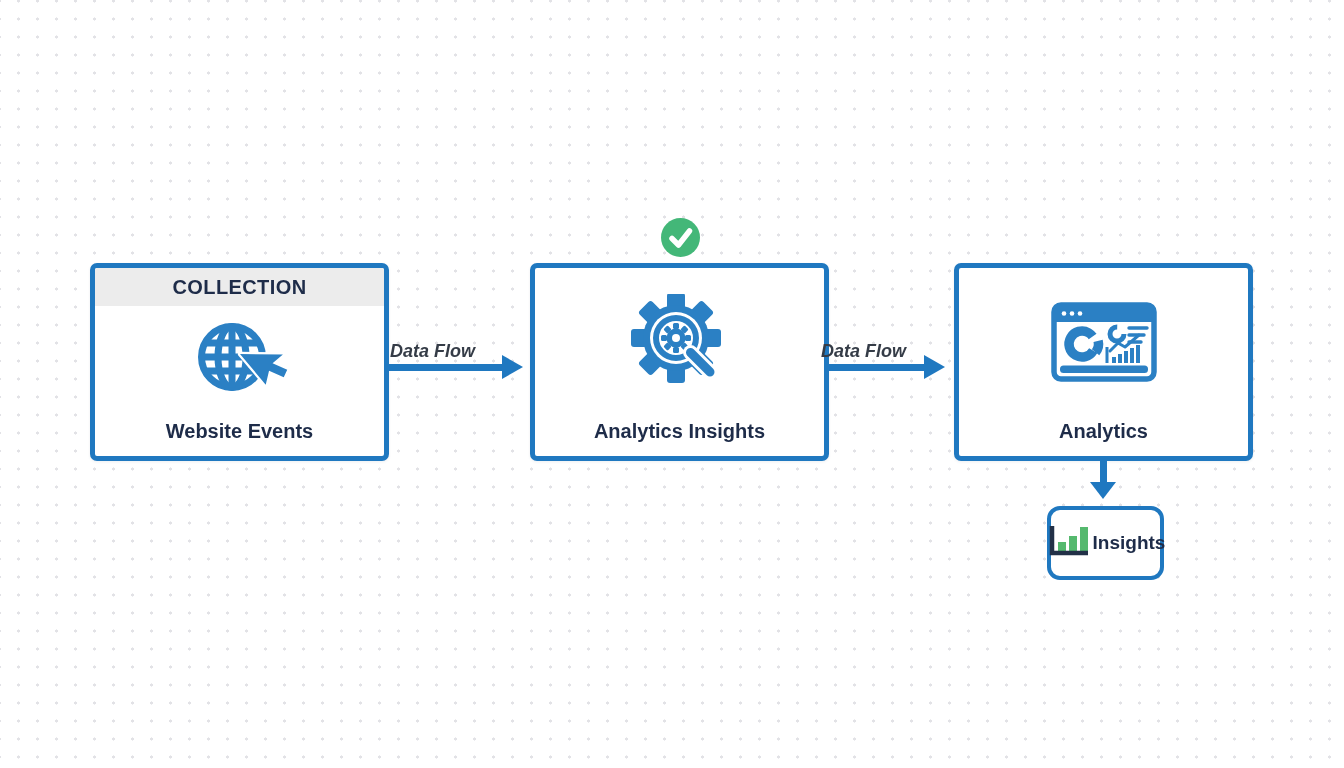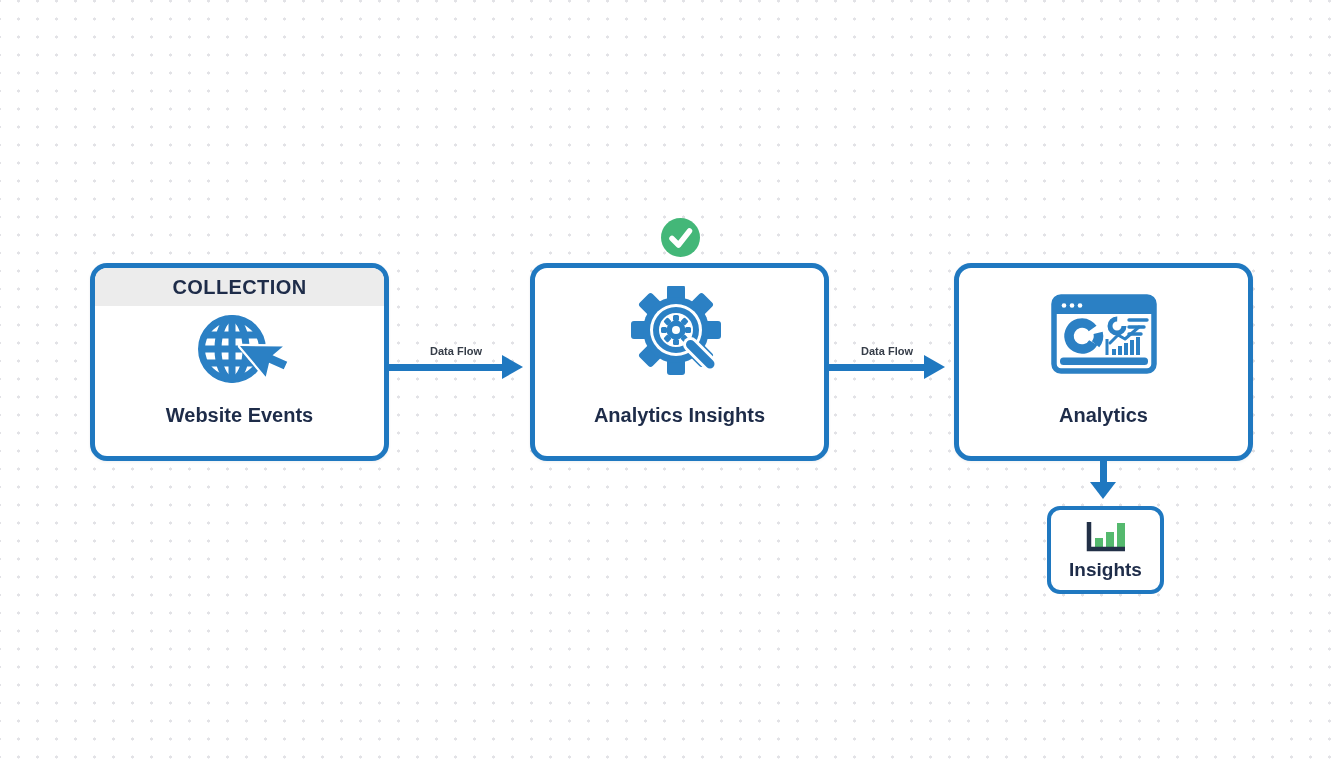--- a/index.html
+++ b/index.html
@@ -17,21 +17,21 @@
   }
 
   
   .node {
     position: absolute;
     width: 299px;
     height: 198px;
     top: 263px;
     background: #ffffff;
     border: 5px solid #1f78c0;
-    border-radius: 17px;
+    border-radius: 7px;
     overflow: hidden;
     display: flex;
     flex-direction: column;
     box-shadow: 0 1px 3px rgba(40,60,90,0.08);
   }
   .node-collection    { left: 90px; }
   .node-processing    { left: 530px; }
   .node-visualization { left: 954px; }
 
   .node-header {
@@ -46,21 +46,21 @@
     color: #1e2c49;
   }
   .node-icon-area {
     flex: 1;
     display: flex;
     align-items: center;
     justify-content: center;
   }
   .node-label {
     text-align: center;
-    padding-bottom: 29px;
+    padding-bottom: 13px;
     font-size: 20px;
     font-weight: 700;
     color: #1e2c49;
   }
 
   
   .check-badge {
     position: absolute;
     left: 661px;
     top: 218px;
@@ -85,25 +85,25 @@
     border-bottom: 12.5px solid transparent;
     border-left: 21px solid #1f78c0;
   }
   .head-1 { left: 502px; }
   .head-2 { left: 924px; }
 
   .edge-label {
     position: absolute;
     top: 341px;
     width: 132px;
-    text-align: center;
-    font-size: 11px;
+    font-size: 18px;
     line-height: 20px;
     font-weight: 600;
     color: #353c47;
+    font-style: italic;
   }
   .edge-label-1 { left: 390px; }
   .edge-label-2 { left: 821px; }
 
   
   .v-arrow-shaft {
     position: absolute;
     left: 1100px;
     top: 458px;
     width: 7px;
@@ -119,26 +119,25 @@
     border-right: 13.5px solid transparent;
     border-top: 17px solid #1f78c0;
   }
 
   
   .sub-node {
     position: absolute;
     left: 1047px;
     top: 506px;
     width: 117px;
-    height: 88px;
+    height: 74px;
     background: #ffffff;
     border: 4px solid #1f78c0;
     border-radius: 13px;
     display: flex;
-    flex-direction: column;
     align-items: center;
     justify-content: center;
     gap: 1px;
   }
   .sub-node-label {
     font-size: 19px;
     font-weight: 700;
     color: #1e2c49;
     line-height: 1.1;
   }

